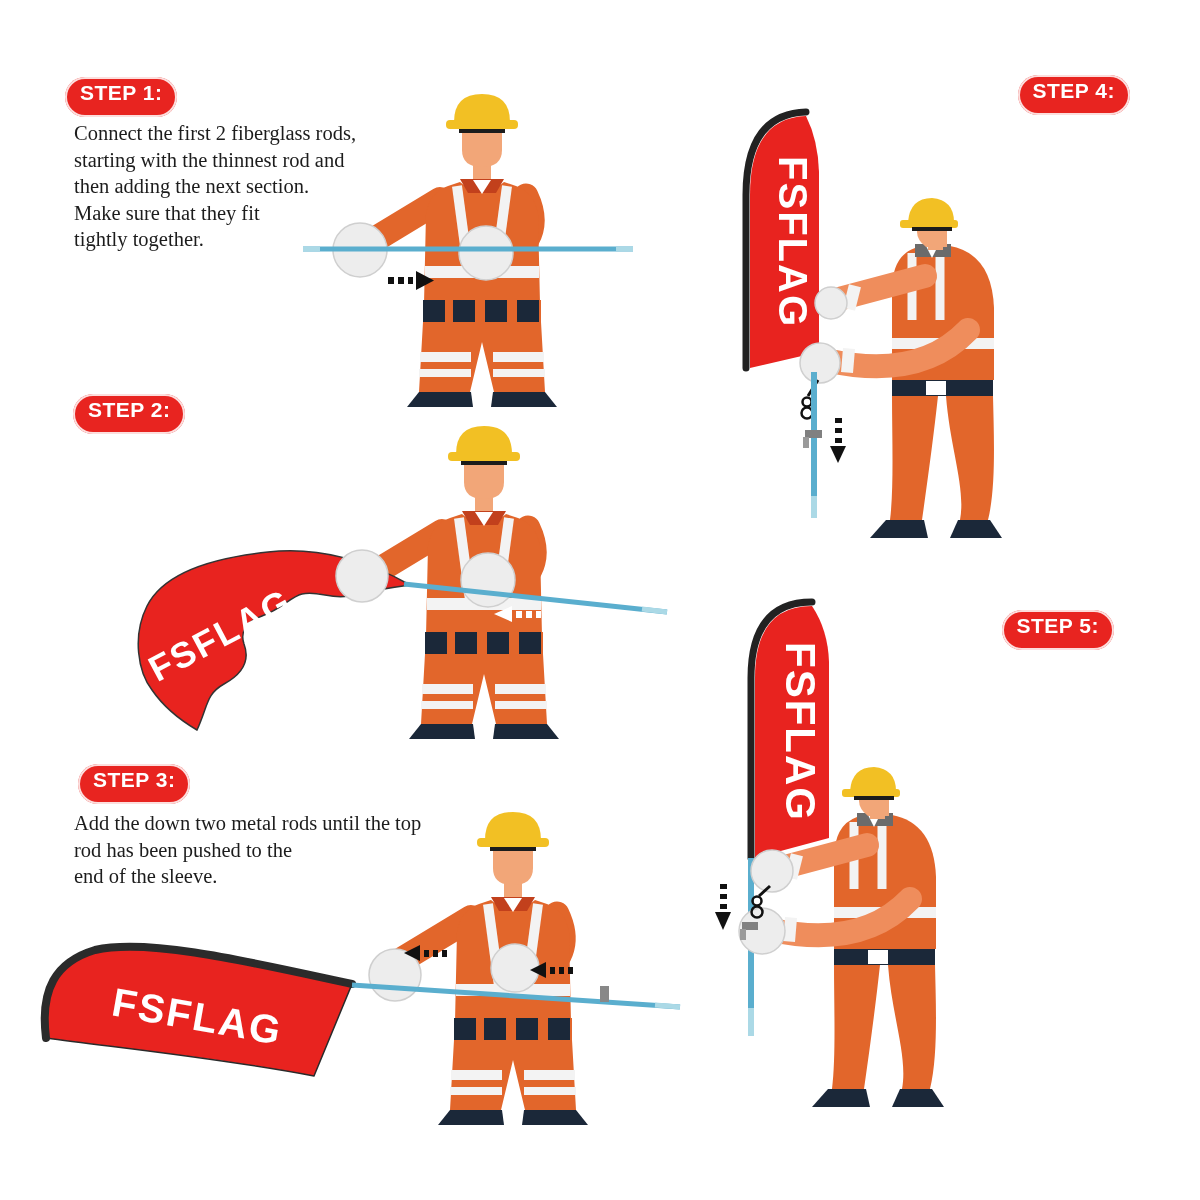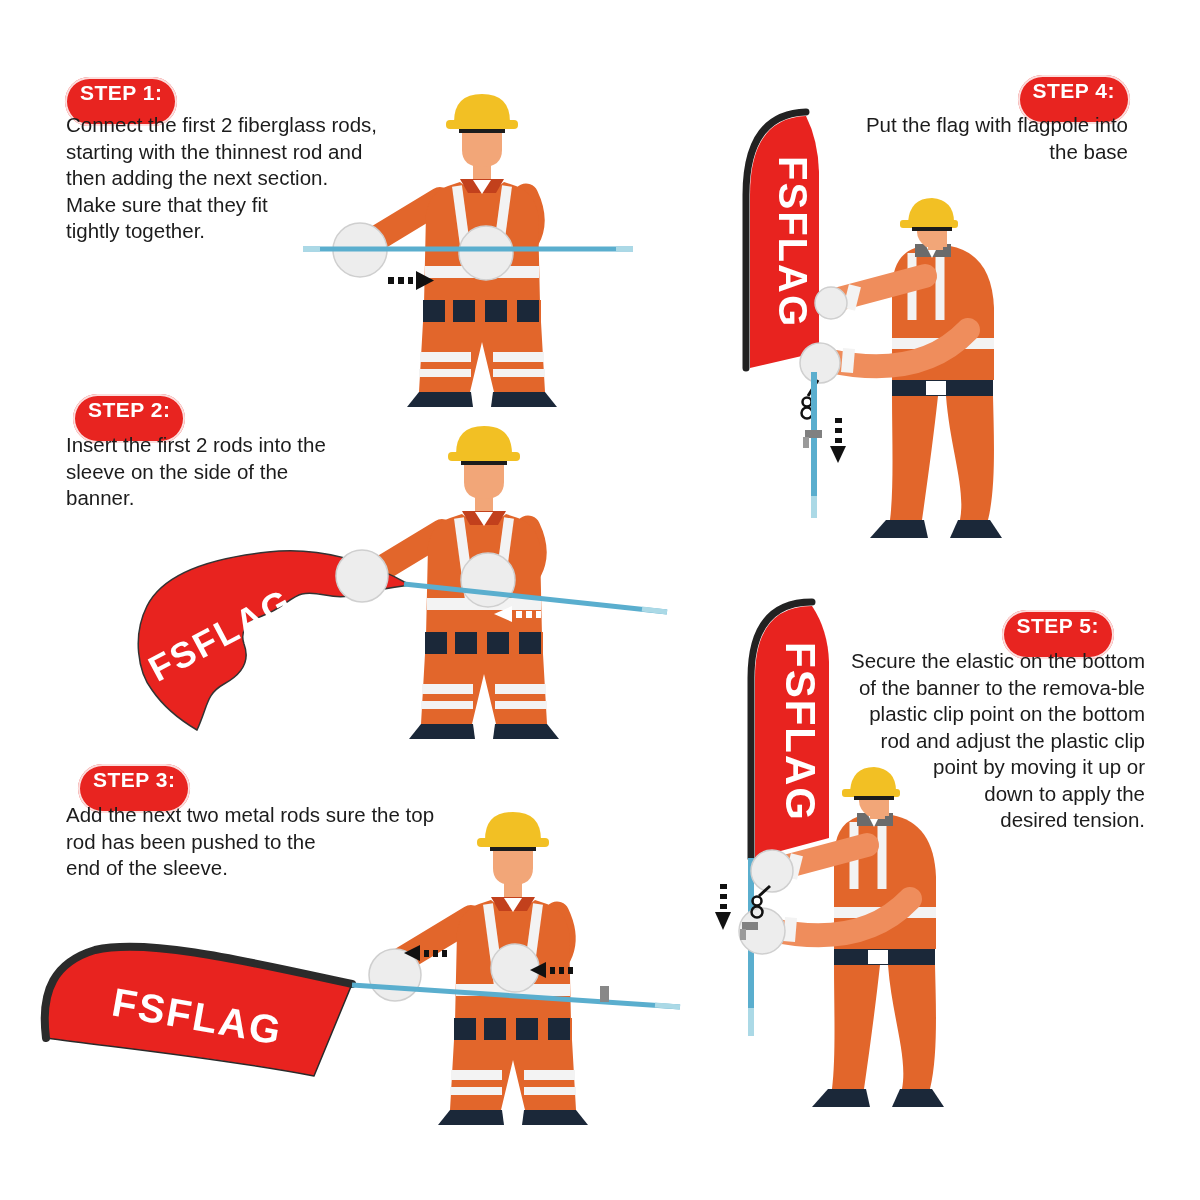--- a/index.html
+++ b/index.html
@@ -1,23 +1,23 @@
 <!DOCTYPE html>
 <html><head>
 <meta charset="utf-8">
 <style>
   html,body{margin:0;padding:0;background:#fff;}
   .canvas{position:relative;width:1200px;height:1200px;background:#fff;overflow:hidden;
           font-family:"Liberation Sans", sans-serif;color:#1f1f1f;}
   .badge{position:absolute;display:inline-block;background:#e82420;color:#fff;
-         font-weight:bold;font-size:21px;line-height:1;padding:5px 15px 23px;
+         font-weight:bold;font-size:21px;line-height:1;padding:5px 15px 14px;
          border-radius:999px;box-shadow:inset 0 0 0 2px rgba(255,255,255,.85);
          letter-spacing:.5px;}
-  .desc{position:absolute;margin:0;font-size:20.5px;line-height:26.5px;
-        white-space:pre-line;color:#1c1c1c;}
+  .desc{position:absolute;margin:8px;font-size:20.5px;line-height:26.5px;
+        white-space:pre-line;color:#1c1c1c;font-family:Liberation Serif, serif;}
   .desc.right{text-align:right;}
   .illus{position:absolute;}
   svg text.flagword{font-family:"Liberation Sans", sans-serif;font-weight:bold;
         fill:#ffffff;letter-spacing:2px;text-anchor:middle;}
 </style>
 </head>
 <body>
 
 <div class="canvas">
 
@@ -98,23 +98,20 @@
     </g>
     <g fill="#111">
       <rect x="388" y="277" width="6" height="7"></rect>
         <rect x="398" y="277" width="6" height="7"></rect>
       <rect x="408" y="277" width="5" height="7"></rect>
       <path d="M416 271 L434 280.5 L416 290 Z"></path>
     </g>
   </svg>
 
   <span class="badge" style="left:73px;top:394px">STEP 2:</span>
-  <p class="desc" style="left:66px;top:432px">Insert the first 2 rods into the
-sleeve on the side of the
-banner.</p>
 
   <svg class="illus" style="left:130px;top:418px" width="560" height="332" viewBox="130 418 560 332">
     <g>
         <use href="#wf" x="484" y="422"></use>
       </g>
     <g>
       <path d="M410 585 C370 562 320 546 268 552 C220 557 165 570 147 606 C132 636 138 672 152 690
                C163 706 180 720 197 730 C208 706 206 694 224 684 C244 673 250 660 244 644
                C240 632 246 622 262 616 C282 609 290 597 302 594 C318 590 332 600 348 596
                C366 592 388 588 410 585 Z" fill="#e8231f" stroke="#333" stroke-width="1.5"></path>
@@ -128,21 +125,21 @@
     </g>
     <g fill="#fff">
       <path d="M494 614 L512 606 L512 622 Z"></path>
       <rect x="516" y="611" width="6" height="7"></rect>
         <rect x="526" y="611" width="6" height="7"></rect>
       <rect x="536" y="611" width="5" height="7"></rect>
     </g>
   </svg>
 
   <span class="badge" style="left:78px;top:764px">STEP 3:</span>
-  <p class="desc" style="left:66px;top:802px">Add the next two metal rods sure the top
+  <p class="desc" style="left:66px;top:802px">Add the down two metal rods until the top
 rod has been pushed to the
 end of the sleeve.</p>
 
   <svg class="illus" style="left:30px;top:790px" width="660" height="360" viewBox="30 790 660 360">
     <g>
         <use href="#wf" x="513" y="808"></use>
       </g>
     <g>
       <path d="M46 1038 C40 990 55 962 95 950 C150 938 250 962 352 984 L314 1076
                C220 1058 120 1048 46 1038 Z" fill="#e8231f" stroke="#2a2a2a" stroke-width="1.5"></path>
@@ -164,22 +161,20 @@
     </g>
     <g fill="#111">
       <path d="M530 970 L546 962 L546 978 Z"></path>
       <rect x="550" y="967" width="5" height="7"></rect>
         <rect x="559" y="967" width="5" height="7"></rect>
       <rect x="568" y="967" width="5" height="7"></rect>
     </g>
   </svg>
 
   <span class="badge" style="right:70px;top:75px">STEP 4:</span>
-  <p class="desc right" style="right:72px;top:112px">Put the flag with flagpole into
-the base</p>
 
   <svg class="illus" style="left:705px;top:100px" width="320" height="465" viewBox="705 100 320 465">
     <g>
         <use href="#ws" x="930" y="198"></use>
       </g>
     <g>
       <path d="M750 368 L750 195 Q750 118 806 116 Q818 140 819 172 L819 352 Z" fill="#e8231f"></path>
       <path d="M746 368 L746 195 Q746 114 806 112" fill="none" stroke="#222" stroke-width="7" stroke-linecap="round"></path>
       <text class="flagword" transform="translate(779,242) rotate(90)" font-size="40">FSFLAG</text>
     </g>
@@ -198,27 +193,20 @@
     </g>
     <g fill="#111">
       <rect x="835" y="418" width="7" height="5"></rect>
         <rect x="835" y="428" width="7" height="5"></rect>
       <rect x="835" y="438" width="7" height="5"></rect>
       <path d="M830 446 L846 446 L838 463 Z"></path>
     </g>
   </svg>
 
   <span class="badge" style="right:86px;top:610px">STEP 5:</span>
-  <p class="desc right" style="right:55px;top:648px">Secure the elastic on the bottom
-of the banner to the remova-ble
-plastic clip point on the bottom
-rod and adjust the plastic clip
-point by moving it up or
-down to apply the
-desired tension.</p>
 
   <svg class="illus" style="left:700px;top:598px" width="330" height="548" viewBox="700 598 330 548">
     <g>
         <use href="#ws" x="872" y="767"></use>
       </g>
     <g>
       <path d="M755 858 L755 678 Q755 606 812 606 Q828 630 829 662 L829 838 Z" fill="#e8231f"></path>
       <path d="M751 858 L751 678 Q751 602 812 602" fill="none" stroke="#222" stroke-width="7" stroke-linecap="round"></path>
       <text class="flagword" transform="translate(786,732) rotate(90)" font-size="42">FSFLAG</text>
     </g>

